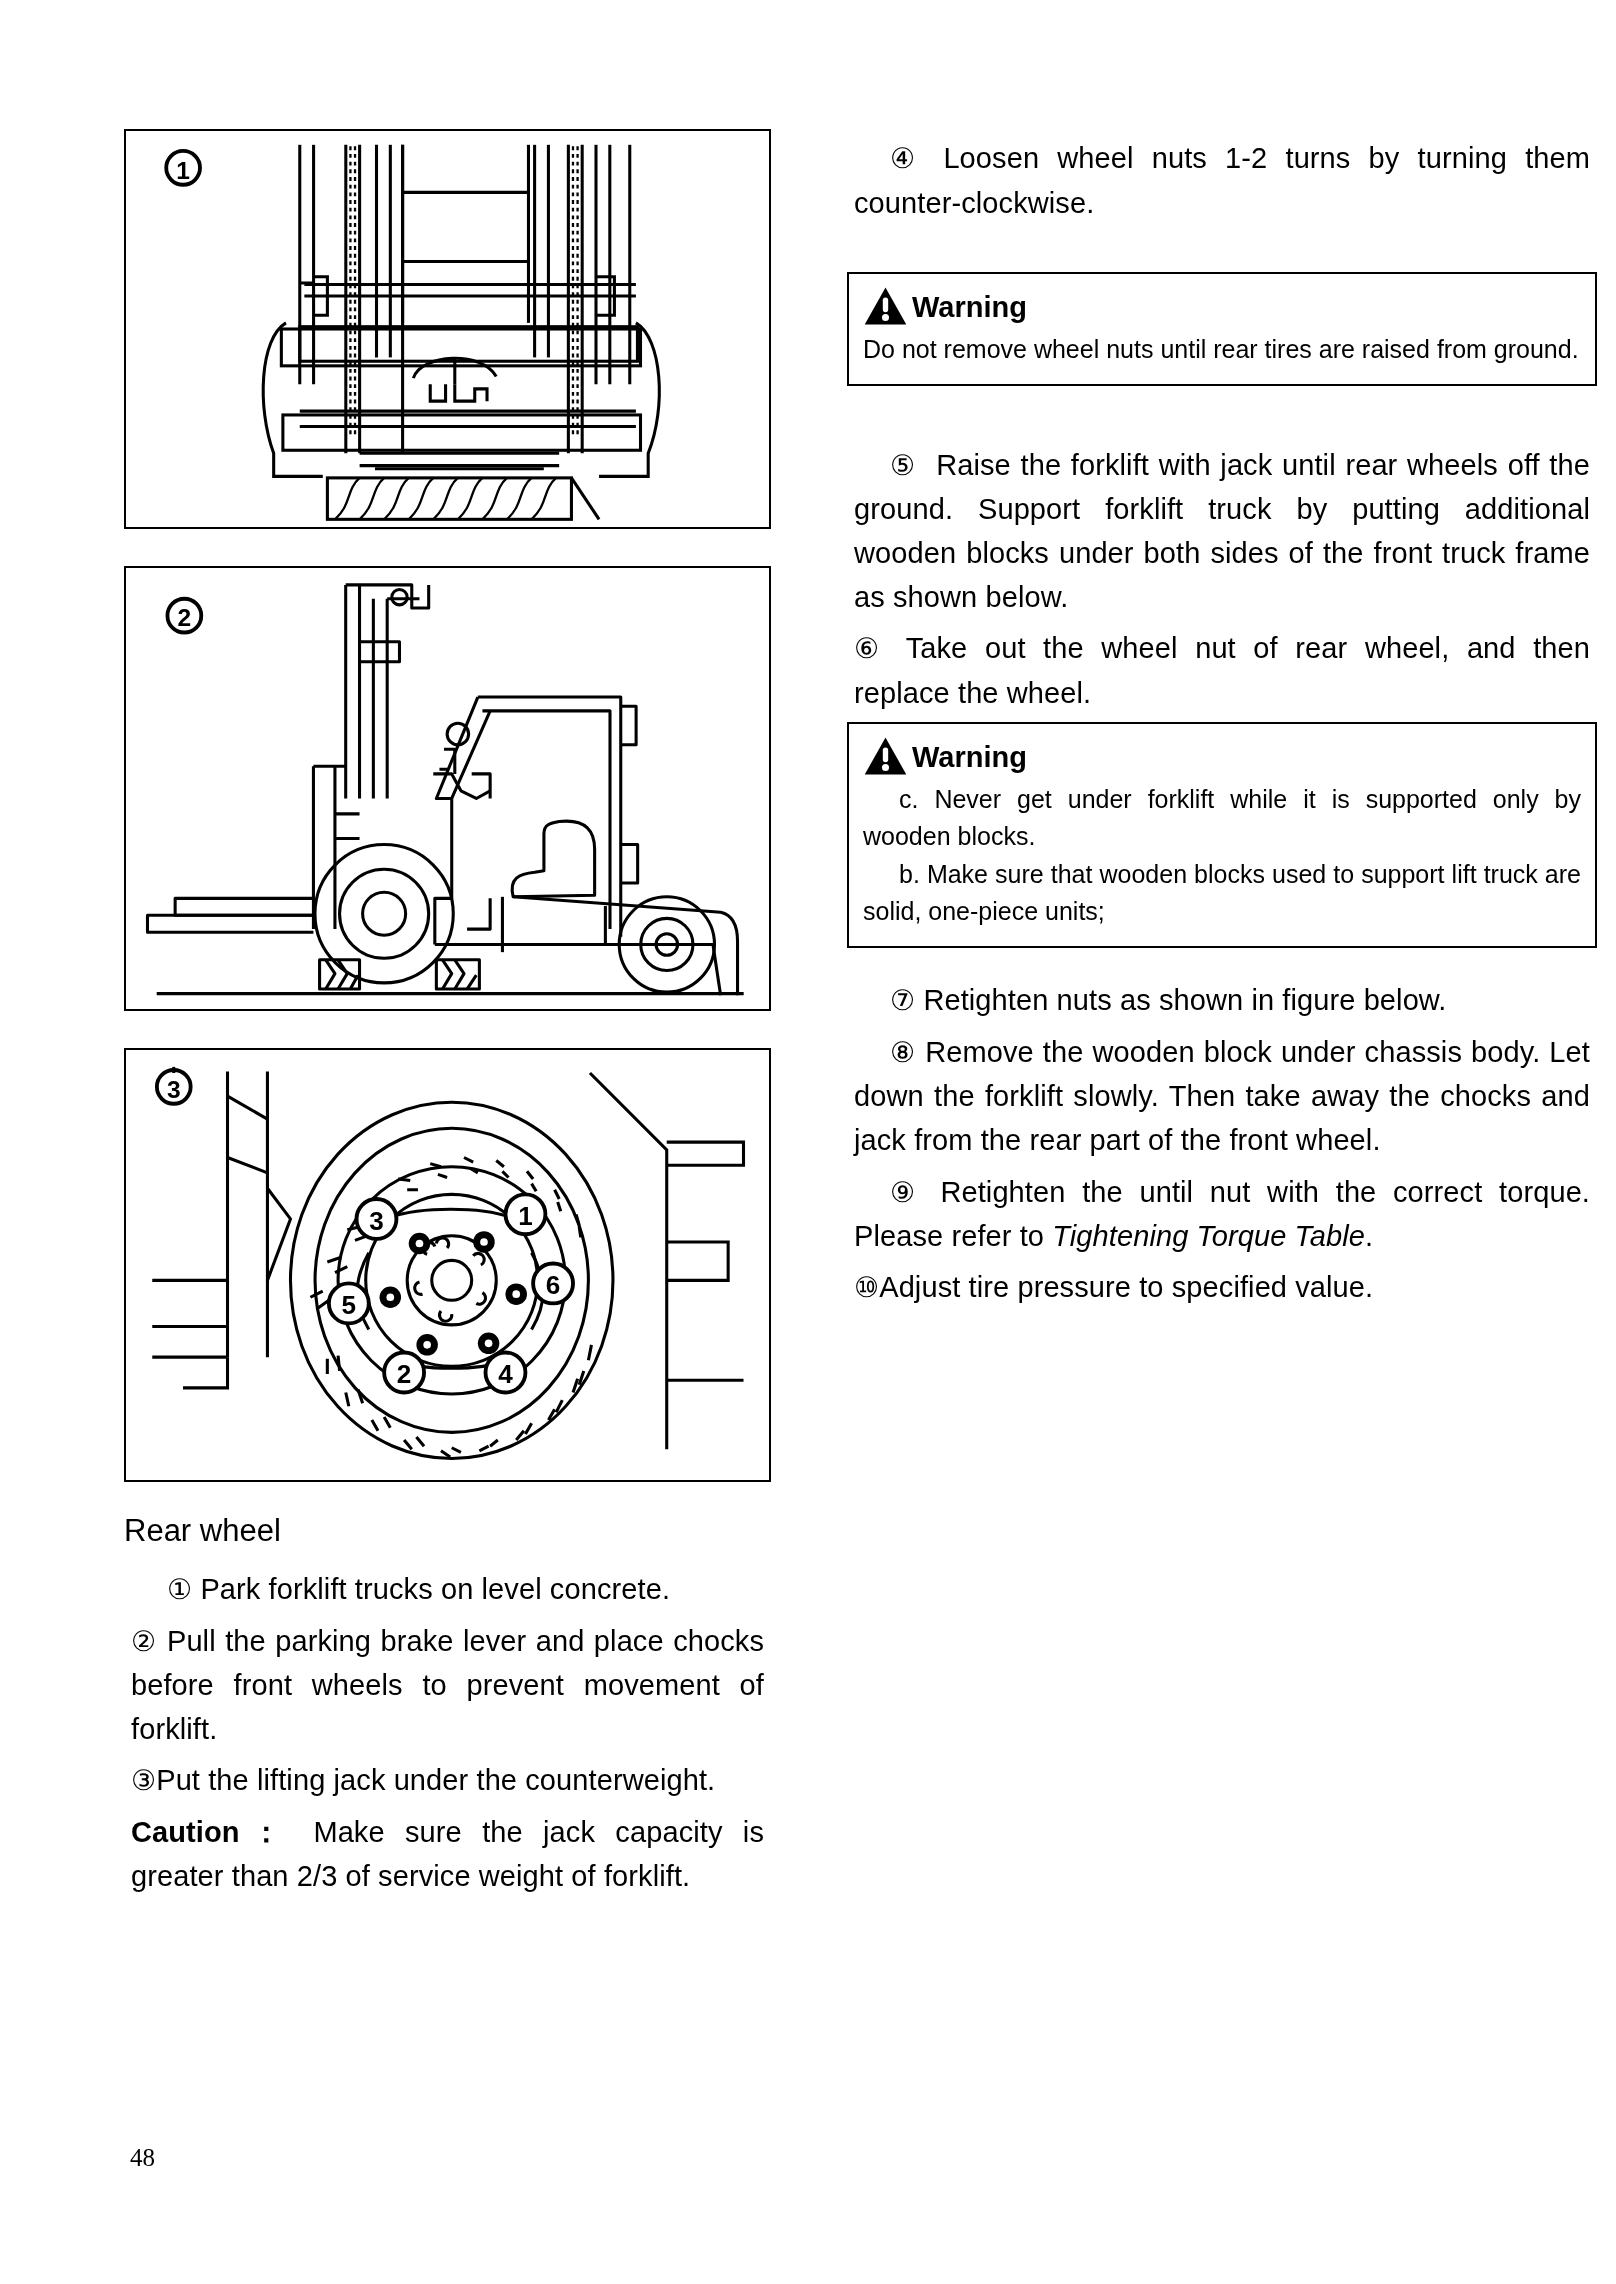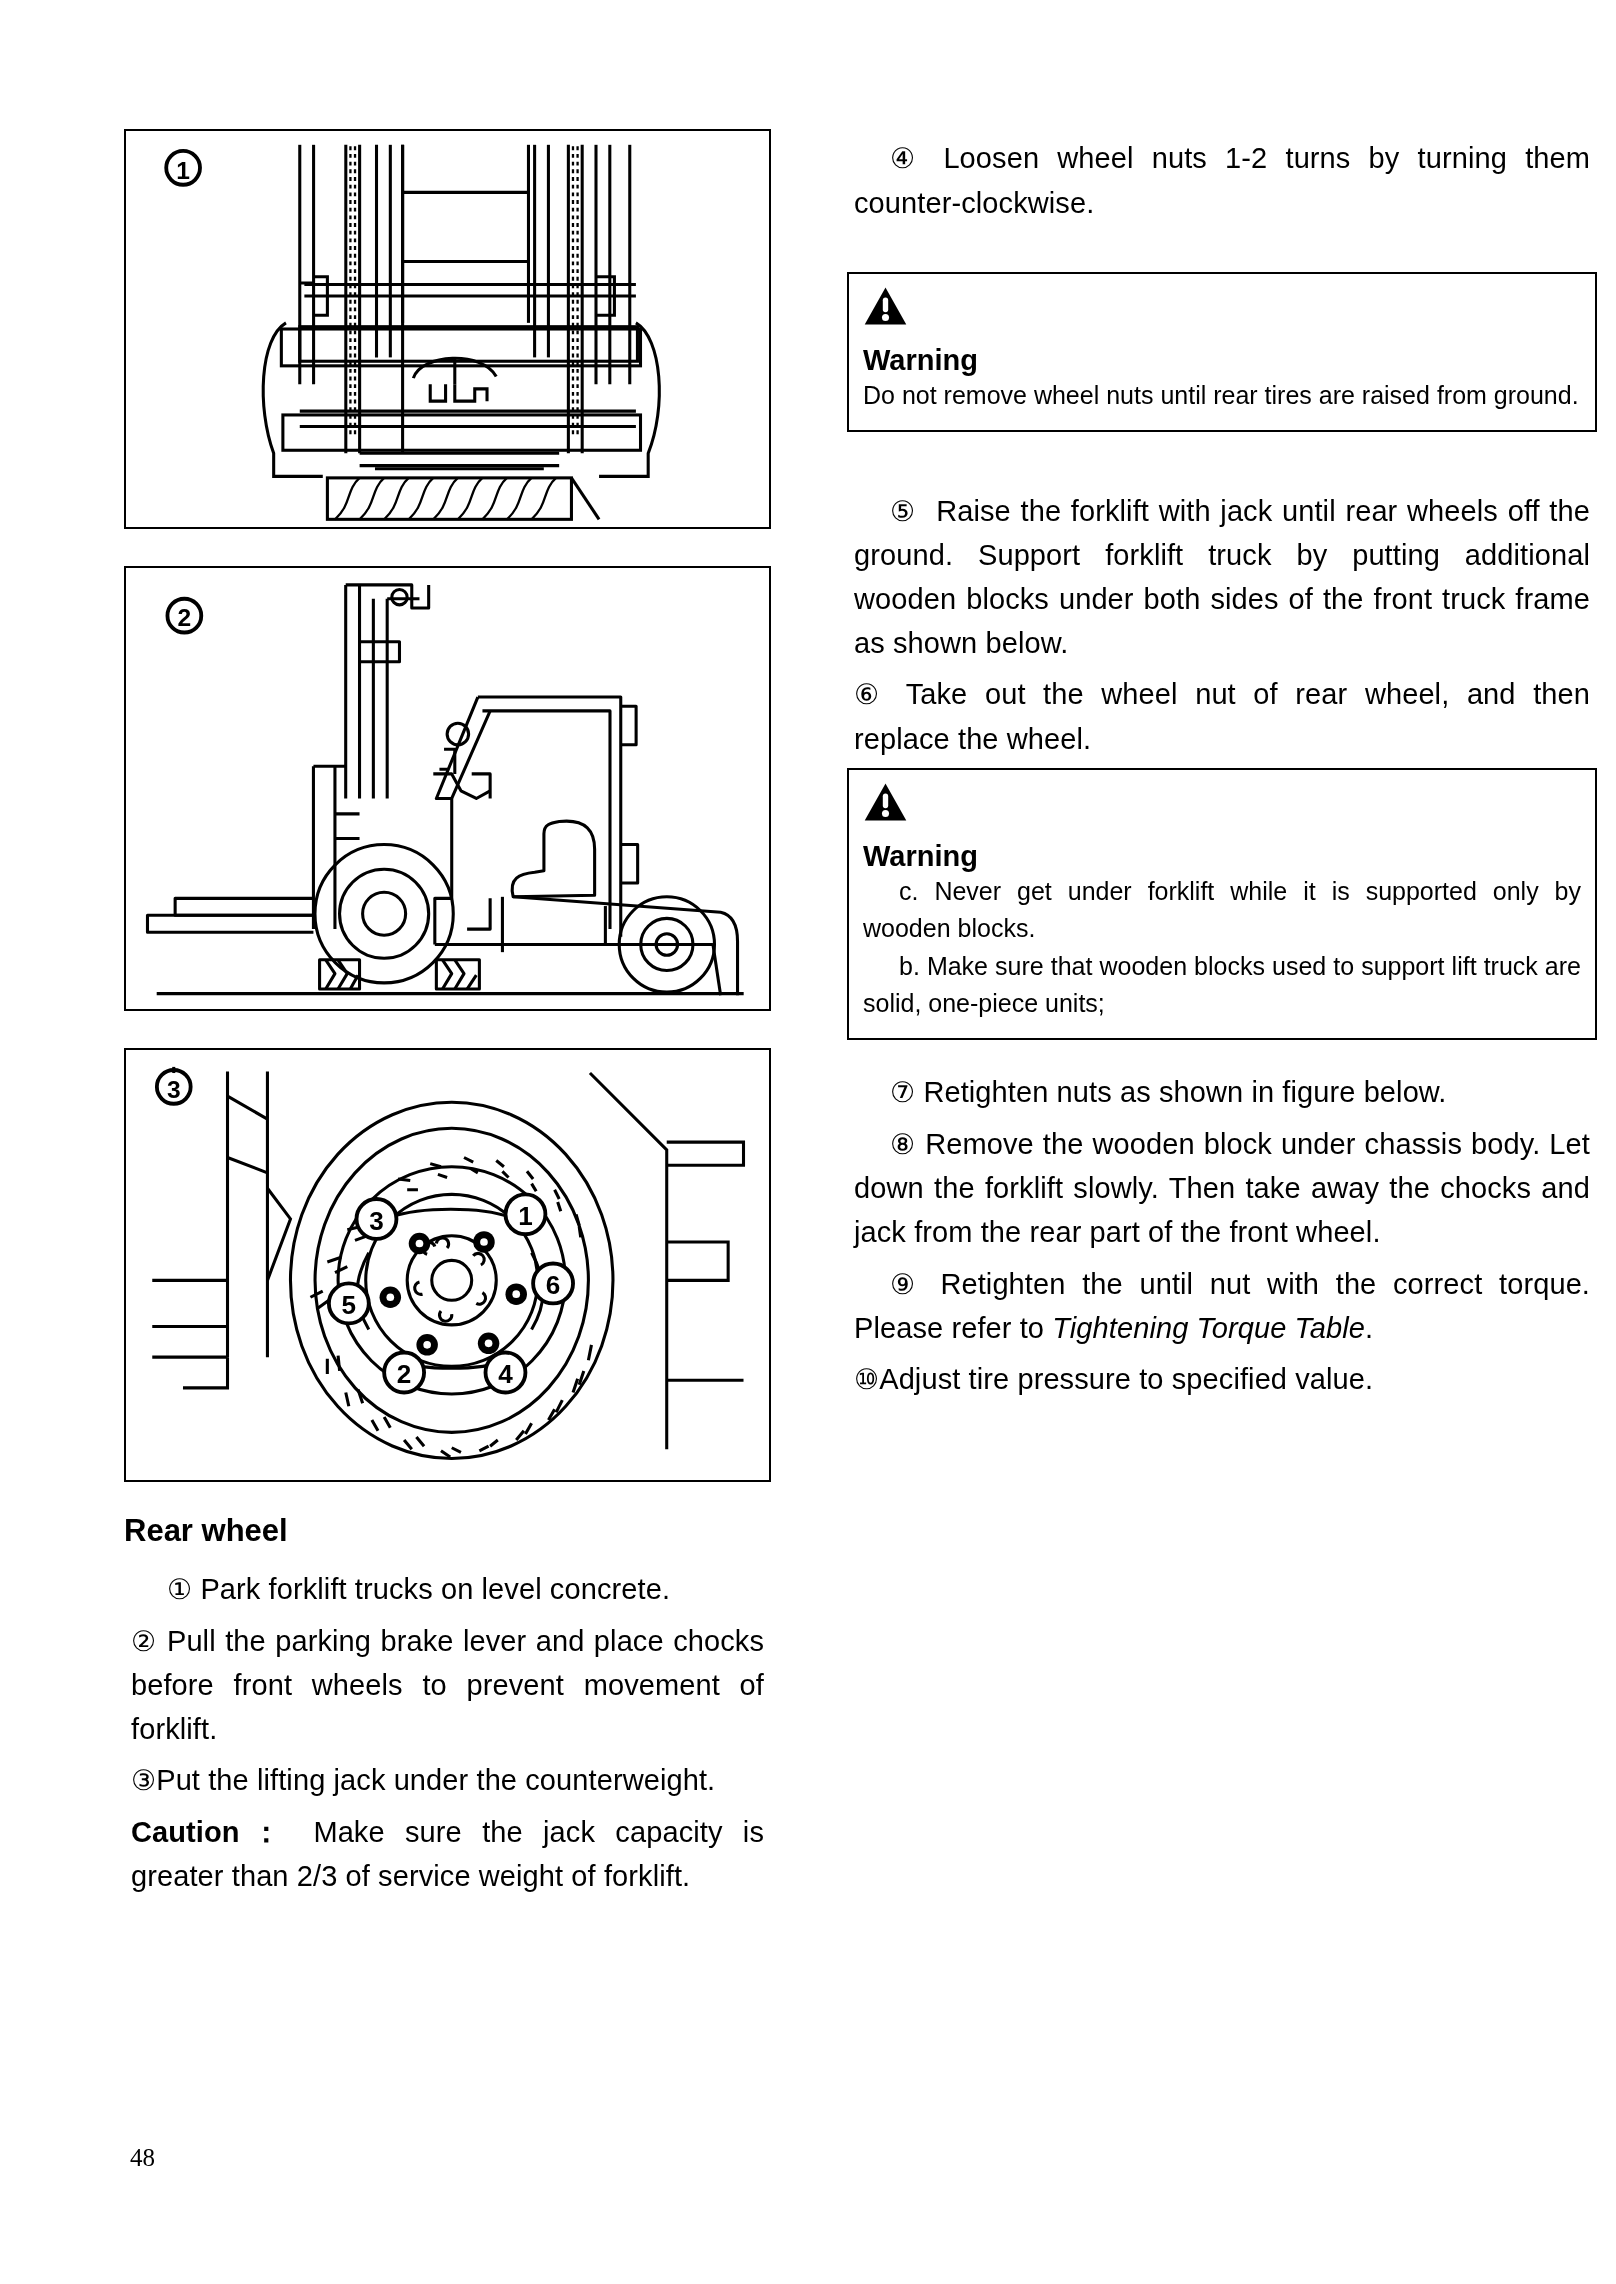--- a/index.html
+++ b/index.html
@@ -68,23 +68,23 @@
 
   
   .warn-box {
     border: 2.3px solid #000;
     box-sizing: border-box;
     padding: 12.4px 14px 15.5px 14px;
     background: #fff;
   }
   .warn-head {
     display: flex;
-    gap: 17px;
+    align-items: center;
+    gap: 4px;
     margin-bottom: 1.5px;
-    flex-direction: column;
   }
   .warn-tri { flex: 0 0 auto; }
   .warn-title {
     font-size: 29px;
     font-weight: bold;
     line-height: 1;
   }
   .warn-body {
     font-size: 25px;
     line-height: 1.5;
@@ -101,21 +101,21 @@
     position: absolute;
     left: 130px;
     top: 2144px;
     font-family: "Liberation Serif", serif;
     font-size: 25px;
   }
 
   
   .rear-wheel-head {
     font-size: 31px;
-    font-weight: bold;
+    font-weight: normal;
     margin-top: 31px;
     margin-bottom: 18px;
   }
 </style>
 </head>
 <body>
 
 <div id="page">
 
   <div class="col-left">

